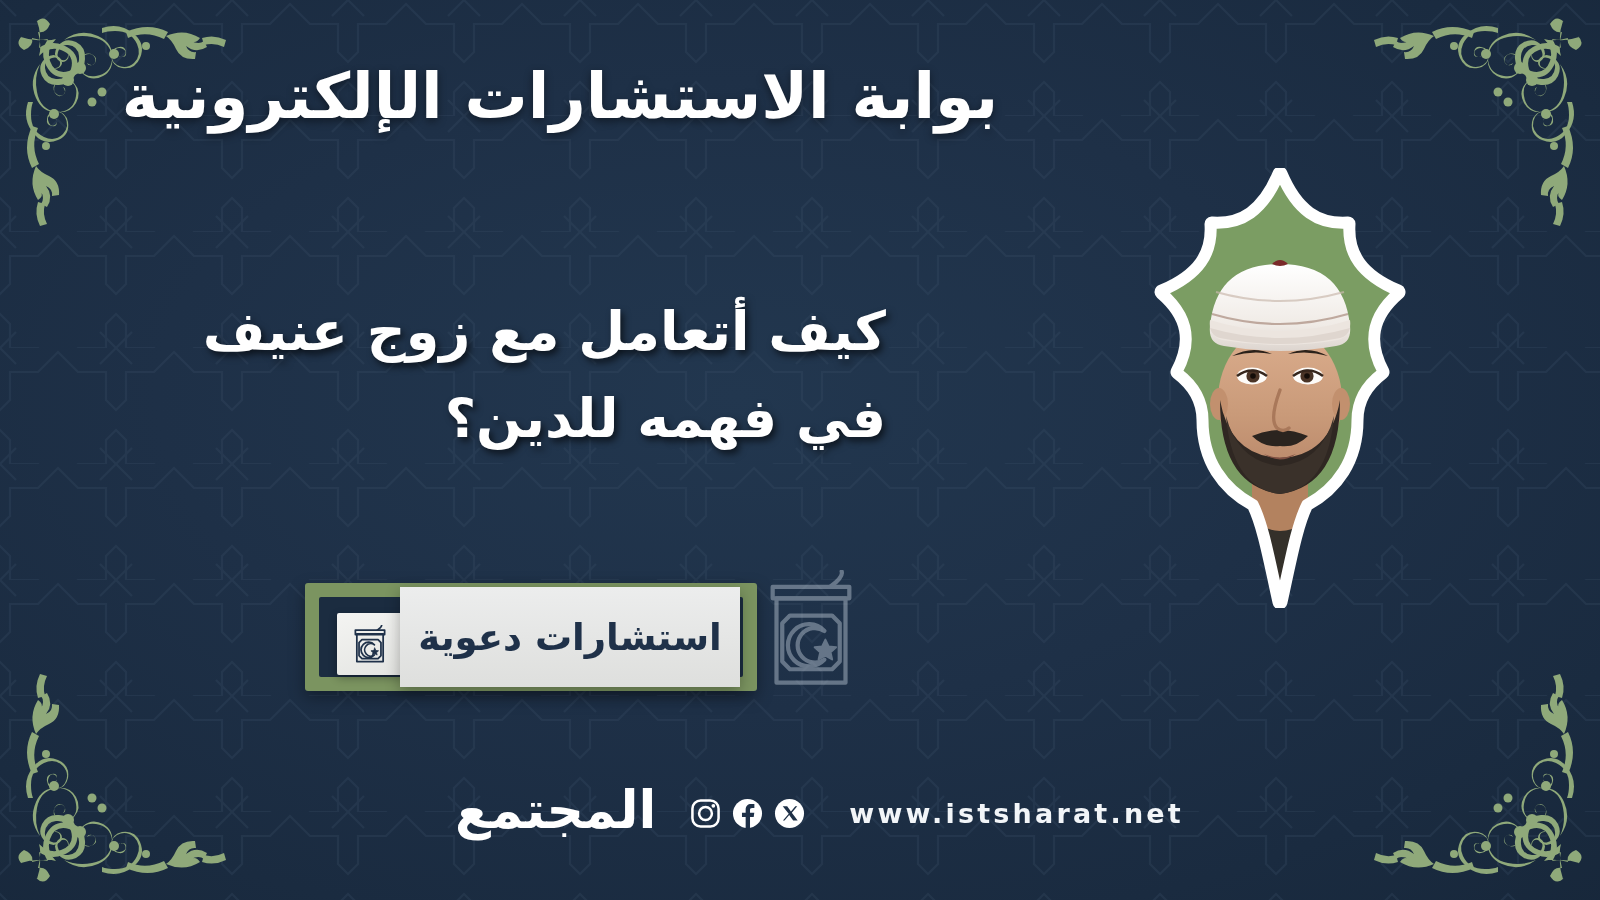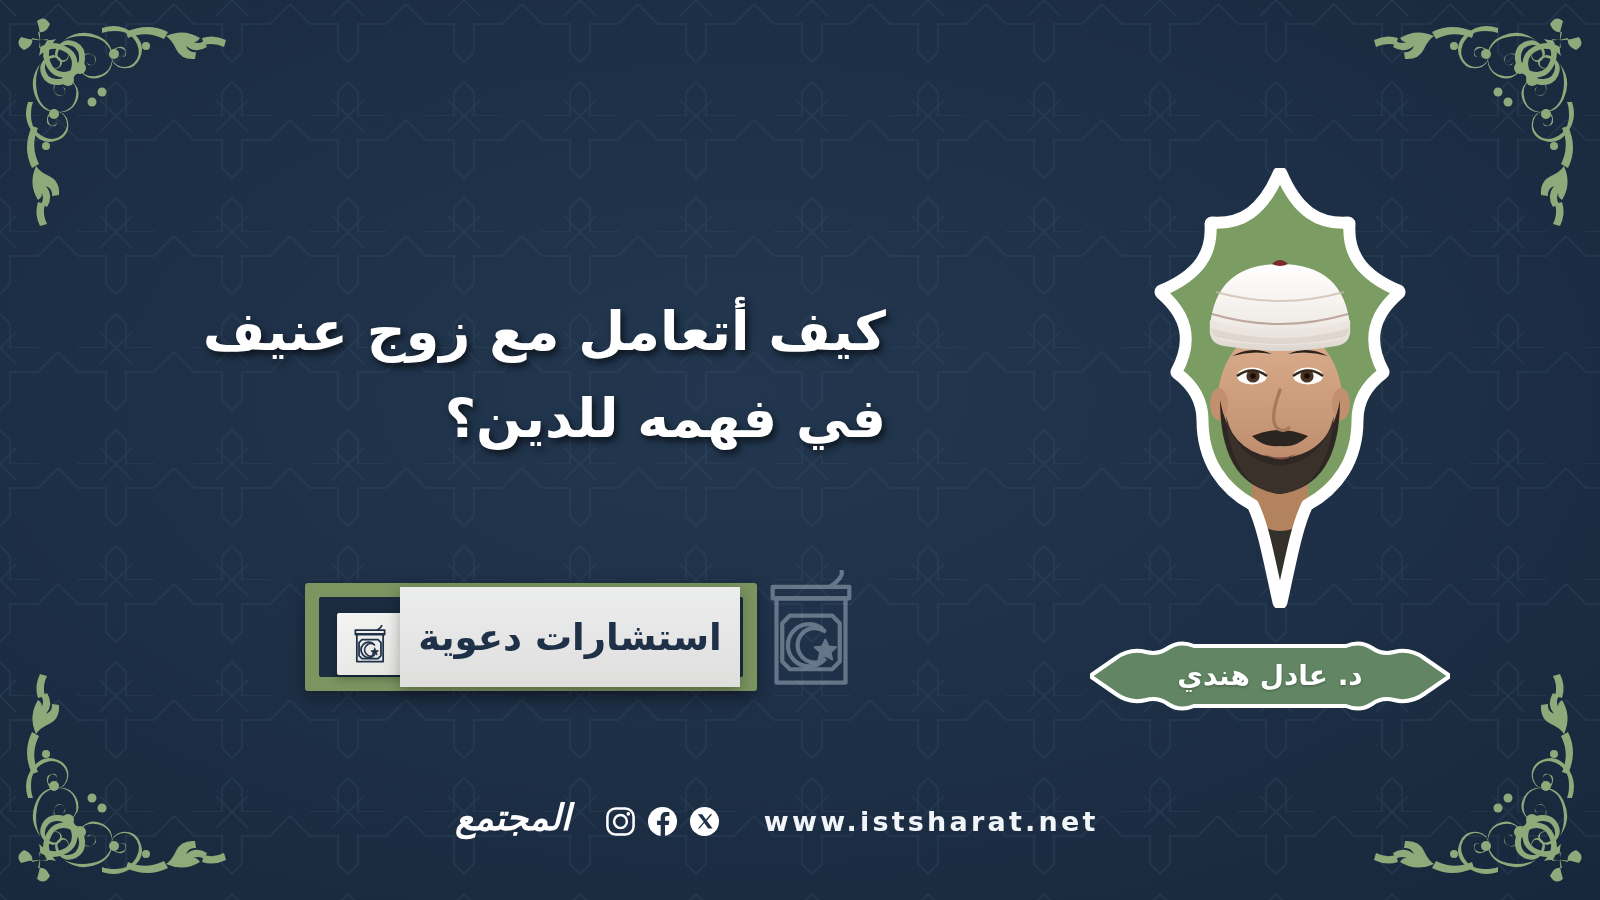--- a/index.html
+++ b/index.html
@@ -142,26 +142,25 @@
 
   
   #footer {
     position:absolute;
     left:455px; bottom:58px;
     display:flex; align-items:center; gap:26px;
   }
   #brand-logo {
     color:#ffffff;
     direction:rtl;
-    font-size:36px;
+    font-size:52px;
     font-weight:700;
     line-height:1;
     letter-spacing:-2px;
     padding-bottom:6px;
-    font-style:italic;
   }
   #social { display:flex; align-items:center; gap:11px; margin-left:8px; }
   .social-icon { width:31px; height:31px; display:block; }
   #site-url {
     color:#f2f5f8;
     font-size:27px;
     font-weight:700;
     letter-spacing:3.2px;
     margin-left:18px;
     white-space:nowrap;
@@ -352,20 +351,21 @@
         <circle cx="62" cy="74" r="6"></circle>
           <circle cx="48" cy="108" r="5"></circle>
         <circle cx="96" cy="86" r="4.5"></circle>
           <circle cx="86" cy="96" r="4.5"></circle>
         <circle cx="140" cy="40" r="4"></circle>
           <circle cx="40" cy="140" r="4"></circle>
       </g>
     </svg>
   </div>
 
+  <div id="header-title">بوابة الاستشارات الإلكترونية</div>
 
   <div id="question">
     <span class="qline">كيف أتعامل مع زوج عنيف</span>
     <span class="qline">في فهمه للدين؟</span>
   </div>
 
   <div id="category-banner">
     <div class="cat-green"></div>
     <div class="cat-navy"></div>
     <div class="cat-iconbox">
@@ -468,30 +468,20 @@
         <path d="M152 146 q68 20 136 0" fill="none" stroke="#9c7b6d" stroke-width="2.2" opacity=".6"></path>
         <path d="M156 124 q64 18 128 0" fill="none" stroke="#cbb9ae" stroke-width="2" opacity=".7"></path>
         <path d="M212 96 q8-8 16 0 q-8 4-16 0z" fill="#7a2a2a"></path>
         <path d="M150 160 q70 20 140 0 q-2 8-10 10 q-60 12-120 0 q-8-2-10-10z" fill="#dfd6cf"></path>
       </g>
 
       <use href="#rosette" fill="none" stroke="#ffffff" stroke-width="9" stroke-linejoin="round"></use>
     </svg>
   </div>
 
-  <div id="name-badge">
-    <svg viewBox="0 0 360 72" preserveAspectRatio="none" aria-hidden="true">
-      <path d="M0 36
-               L26 18 Q40 8 56 12 Q68 15 78 8 Q90 0 104 6 L256 6
-               Q270 0 282 8 Q292 15 304 12 Q320 8 334 18 L360 36
-               L334 54 Q320 64 304 60 Q292 57 282 64 Q270 72 256 66
-               L104 66 Q90 72 78 64 Q68 57 56 60 Q40 64 26 54 Z" fill="#628663" stroke="#ffffff" stroke-width="4" stroke-linejoin="round"></path>
-    </svg>
-    <div class="badge-label">د. عادل هندي</div>
-  </div>
 
   <div id="footer">
     <div id="brand-logo">المجتمع</div>
 
     <div id="social">
       <svg class="social-icon" viewBox="0 0 32 32" aria-hidden="true">
         <rect x="2.5" y="2.5" width="27" height="27" rx="8.5" fill="none" stroke="#ffffff" stroke-width="2.6"></rect>
         <circle cx="16" cy="16" r="6.6" fill="none" stroke="#ffffff" stroke-width="2.6"></circle>
         <circle cx="24.1" cy="8.1" r="1.9" fill="#ffffff"></circle>
       </svg>

